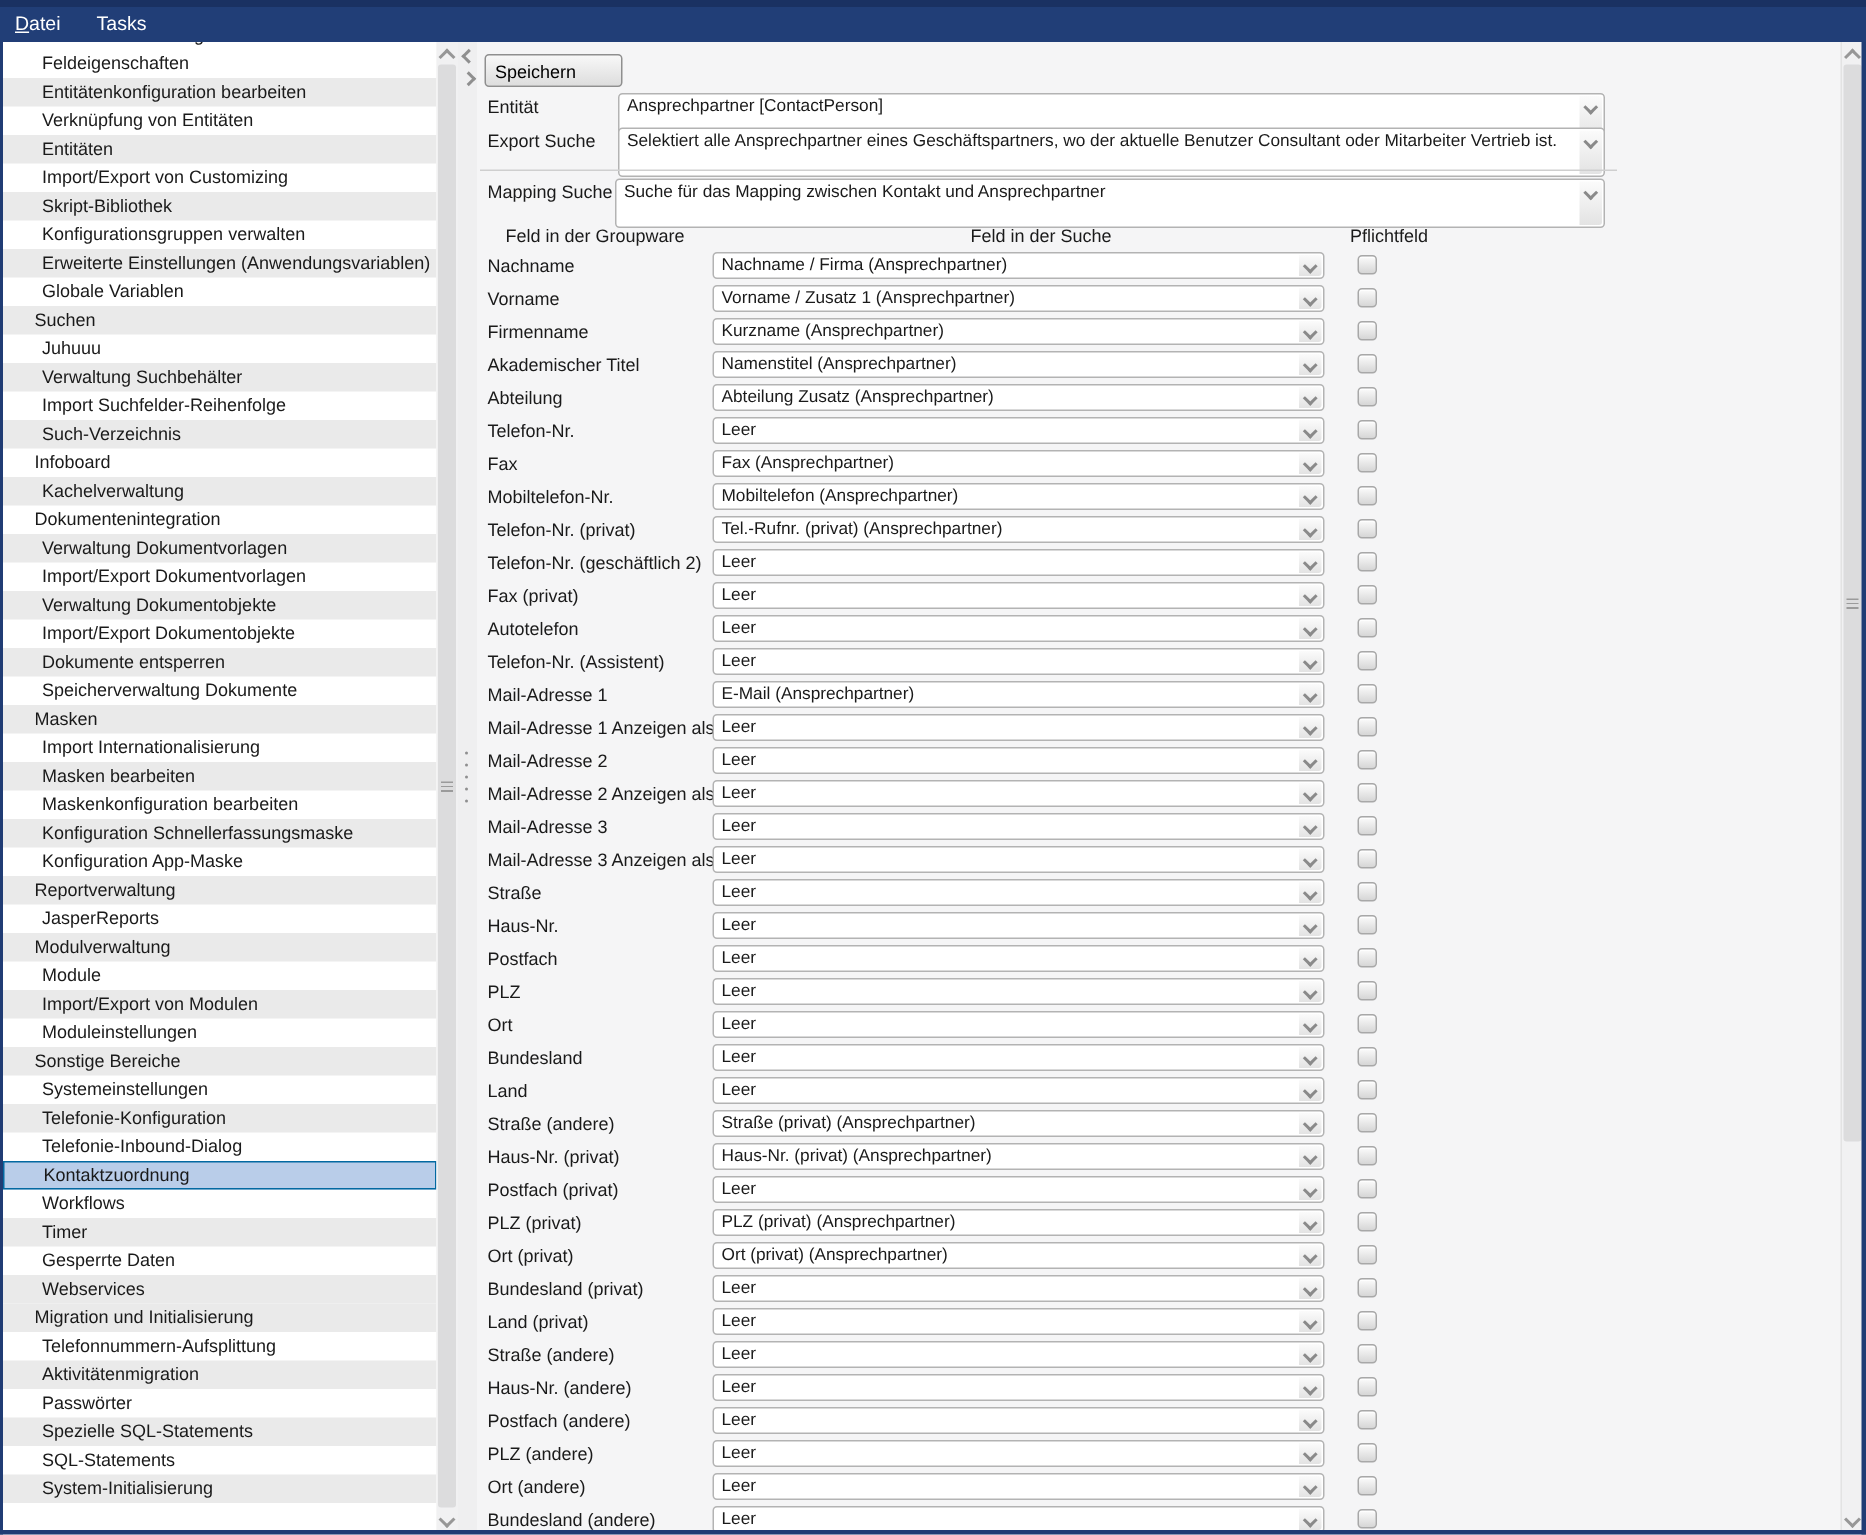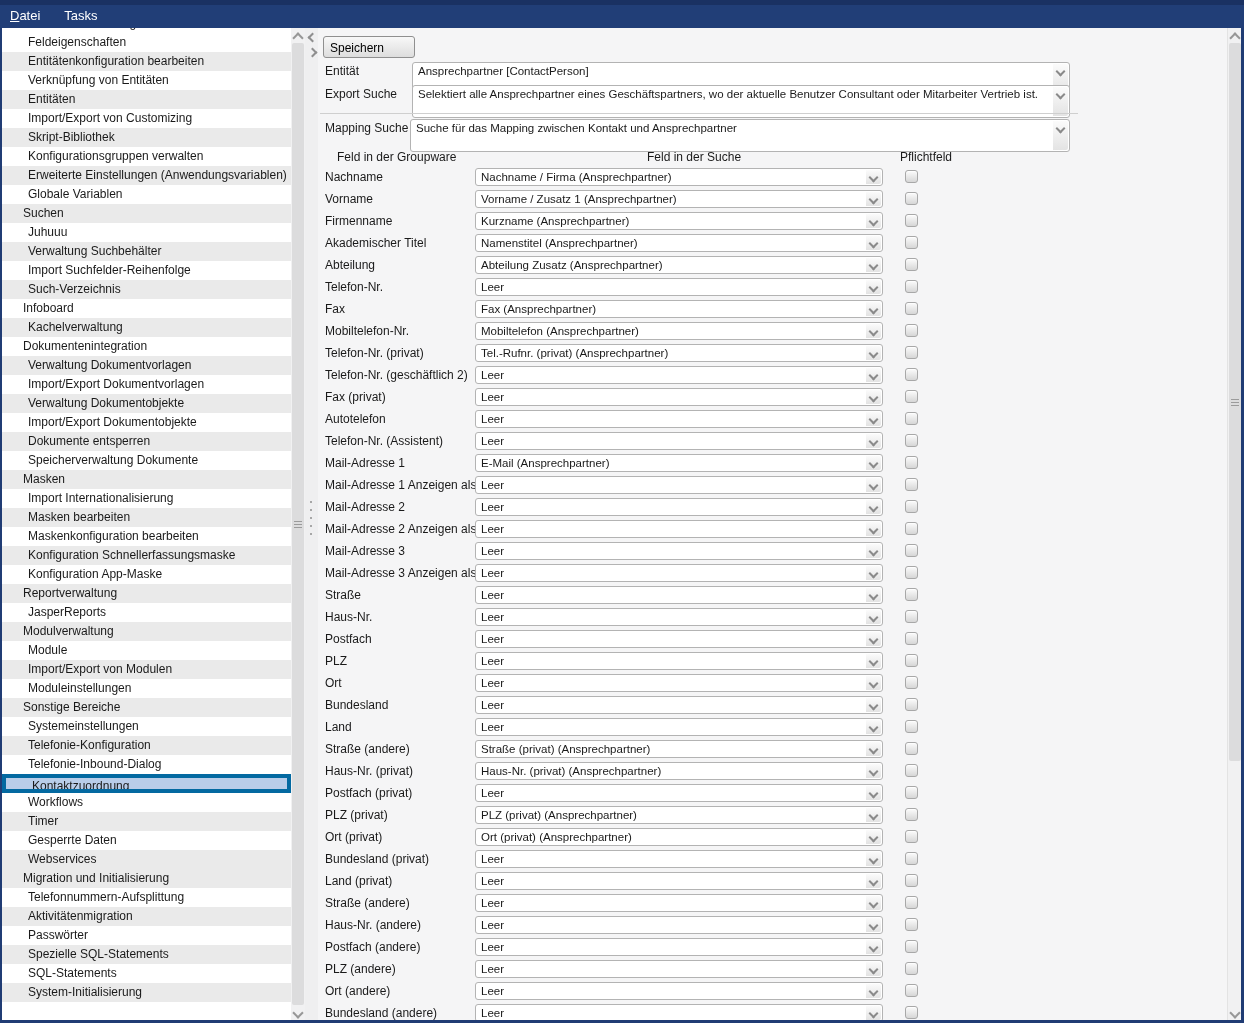--- a/index.html
+++ b/index.html
@@ -22,21 +22,21 @@
   #wb-bottom{left:0;right:0;bottom:0;height:3px;}
 
   
   .sidebar{position:absolute;left:2px;top:28px;width:289px;bottom:3px;background:#ffffff;overflow:hidden;}
   .side-clip{height:5px;overflow:hidden;}
   .side-clip span{display:block;margin-top:-12px;padding-left:26px;white-space:nowrap;}
   .side-item{height:19px;line-height:19px;white-space:nowrap;overflow:hidden;box-sizing:border-box;cursor:default;}
   .side-item.lvl0{padding-left:21px;}
   .side-item.lvl1{padding-left:26px;}
   .side-item.alt{background:#eaeaea;}
-  .side-item.sel{background:#b9cde9;border:4px solid #0369a1;line-height:17px;}
+  .side-item.sel{background:#b9cde9;border:1px solid #0369a1;line-height:17px;}
 
   
   .vscroll{position:absolute;width:14px;background:#f1f1f2;}
   #sb-left{left:291px;top:28px;bottom:3px;}
   #sb-right{right:3px;top:28px;bottom:3px;border-left:1px solid #e3e3e3;box-sizing:border-box;}
   .sb-btn{position:absolute;left:0;width:14px;height:14px;}
   .sb-btn.up{top:0;}
   .sb-btn.down{bottom:0;}
   .chev{display:block;width:6px;height:6px;border-right:2px solid #979797;border-bottom:2px solid #979797;}
   .chev.u{transform:rotate(-135deg);margin:6px auto 0;}

